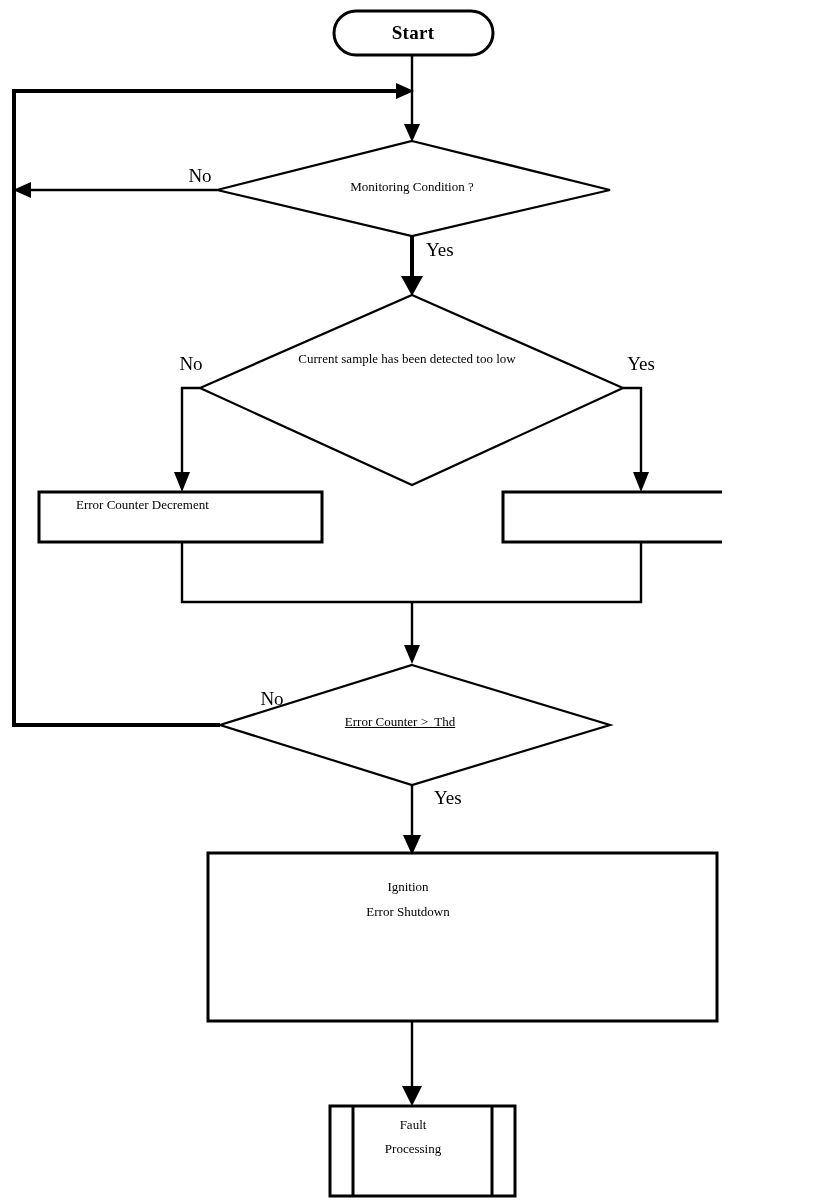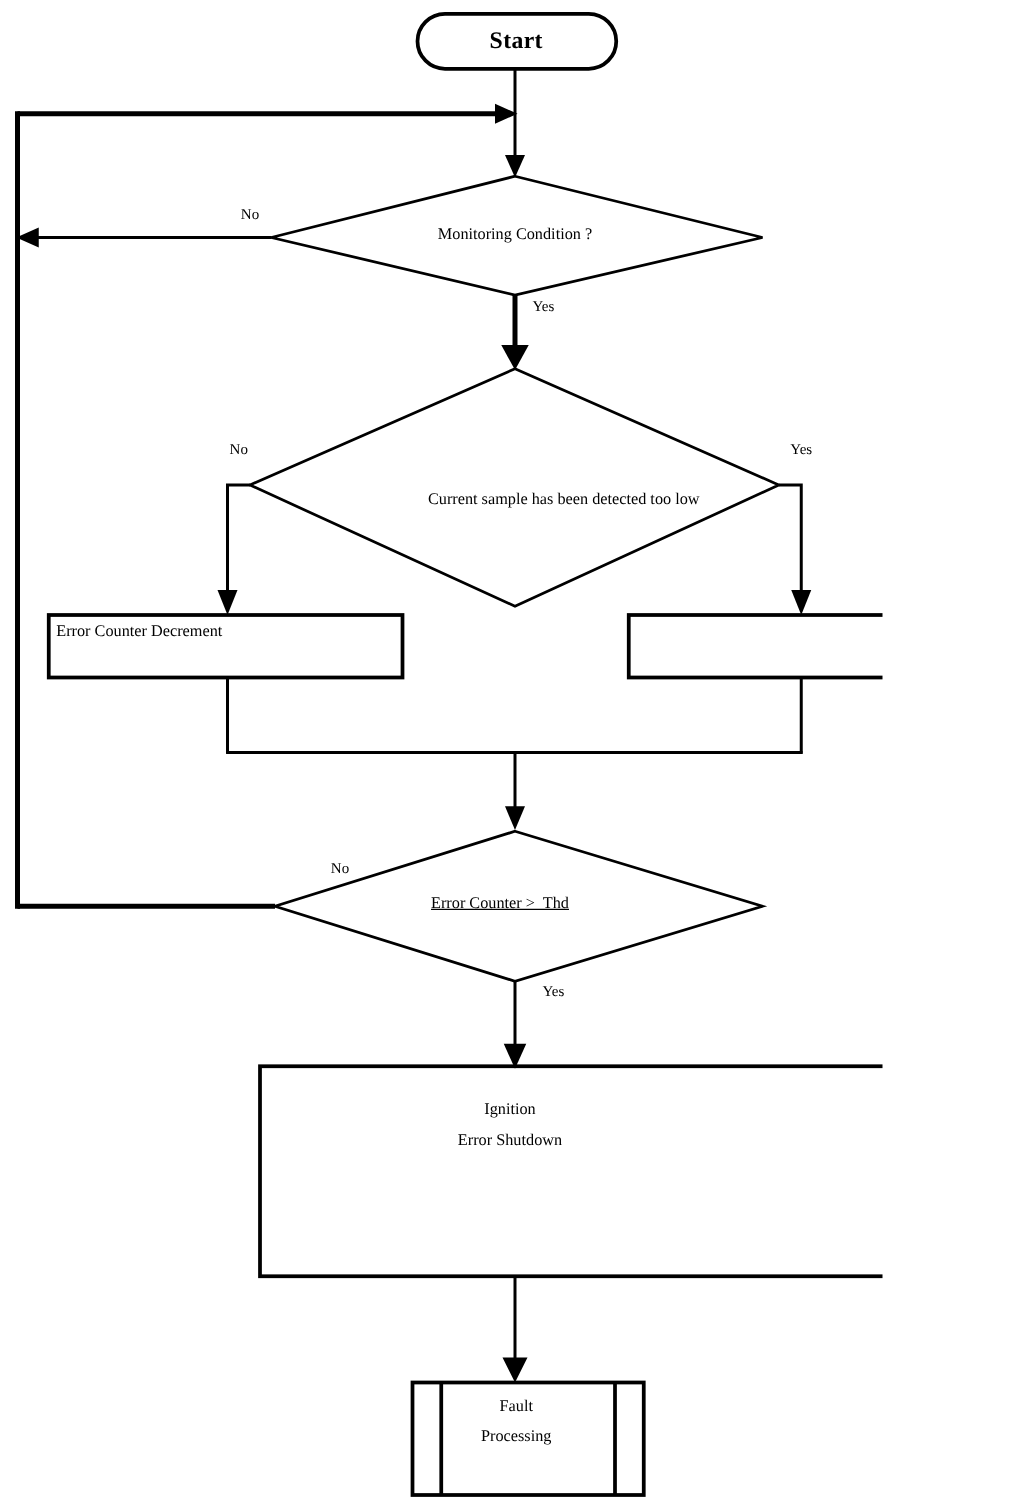--- a/index.html
+++ b/index.html
@@ -11,20 +11,21 @@
   body {
     font-family: "Liberation Serif", "DejaVu Serif", serif;
     color: #000000;
   }
   #canvas {
     position: relative;
     width: 706px;
     height: 1204px;
     background: #ffffff;
     overflow: hidden;
+    padding-left: 16px;
   }
   #flow-svg {
     position: absolute;
     left: 0;
     top: 0;
     width: 816px;
     height: 1204px;
     display: block;
   }
   .shape-stroke {
@@ -57,36 +58,37 @@
     stroke: none;
   }
   .lbl {
     position: absolute;
     font-family: "Liberation Serif", "DejaVu Serif", serif;
     color: #000000;
     white-space: pre;
     line-height: 1.12;
   }
   .lbl-branch {
-    font-size: 12px;
+    font-size: 19px;
   }
   .lbl-node {
     font-size: 13px;
   }
   .lbl-start {
     font-size: 19px;
     font-weight: bold;
     letter-spacing: 0.3px;
   }
   .center {
     text-align: center;
     transform: translateX(-50%);
   }
   .leftal {
     text-align: center;
+    margin-left: 31px;
   }
 </style>
 </head>
 <body>
 
 <div id="canvas">
 
   <svg id="flow-svg" viewBox="0 0 816 1204">
 
     <line class="conn" x1="412" y1="56" x2="412" y2="136"></line>
@@ -142,21 +144,21 @@
 
     <rect class="shape-stroke" x="330" y="1106" width="185" height="90"></rect>
     <line class="shape-stroke" x1="353" y1="1106" x2="353" y2="1196"></line>
     <line class="shape-stroke" x1="492" y1="1106" x2="492" y2="1196"></line>
   </svg>
 
   <div class="lbl lbl-start center" style="left:413px; top:22px;">Start</div>
 
   <div class="lbl lbl-node center" style="left:412px; top:180px;">Monitoring Condition ?</div>
 
-  <div class="lbl lbl-node center" style="left:407px; top:392px;margin-left:44px;">Current sample has been detected too low</div>
+  <div class="lbl lbl-node center" style="left:407px; top:352px;">Current sample has been detected too low</div>
 
   <div class="lbl lbl-node leftal" style="left:45px; top:498px;">Error Counter Decrement</div>
 
 
   <div class="lbl lbl-node center" style="left:400px; top:715px;text-decoration:underline;">Error Counter &gt;  Thd</div>
 
   <div class="lbl lbl-node center" style="left:408px; top:880px;">Ignition</div>
   <div class="lbl lbl-node center" style="left:408px; top:905px;">Error Shutdown</div>
 
   <div class="lbl lbl-node center" style="left:413px; top:1118px;">Fault</div>

